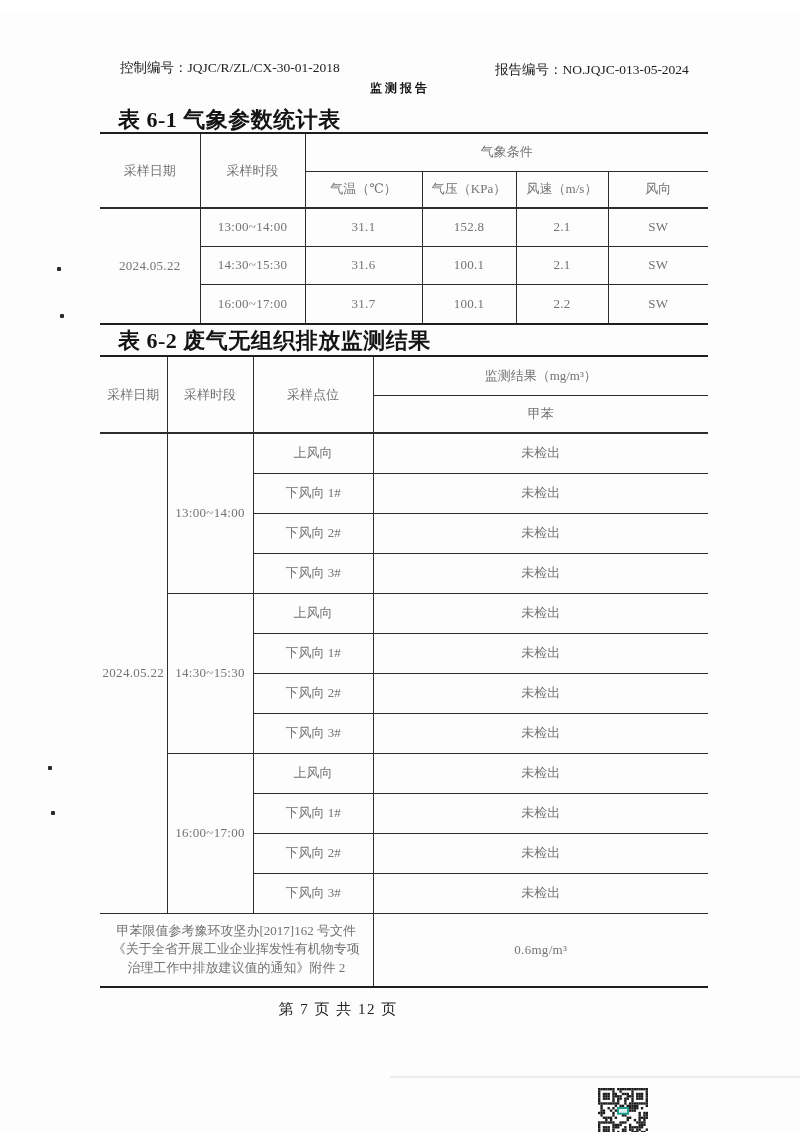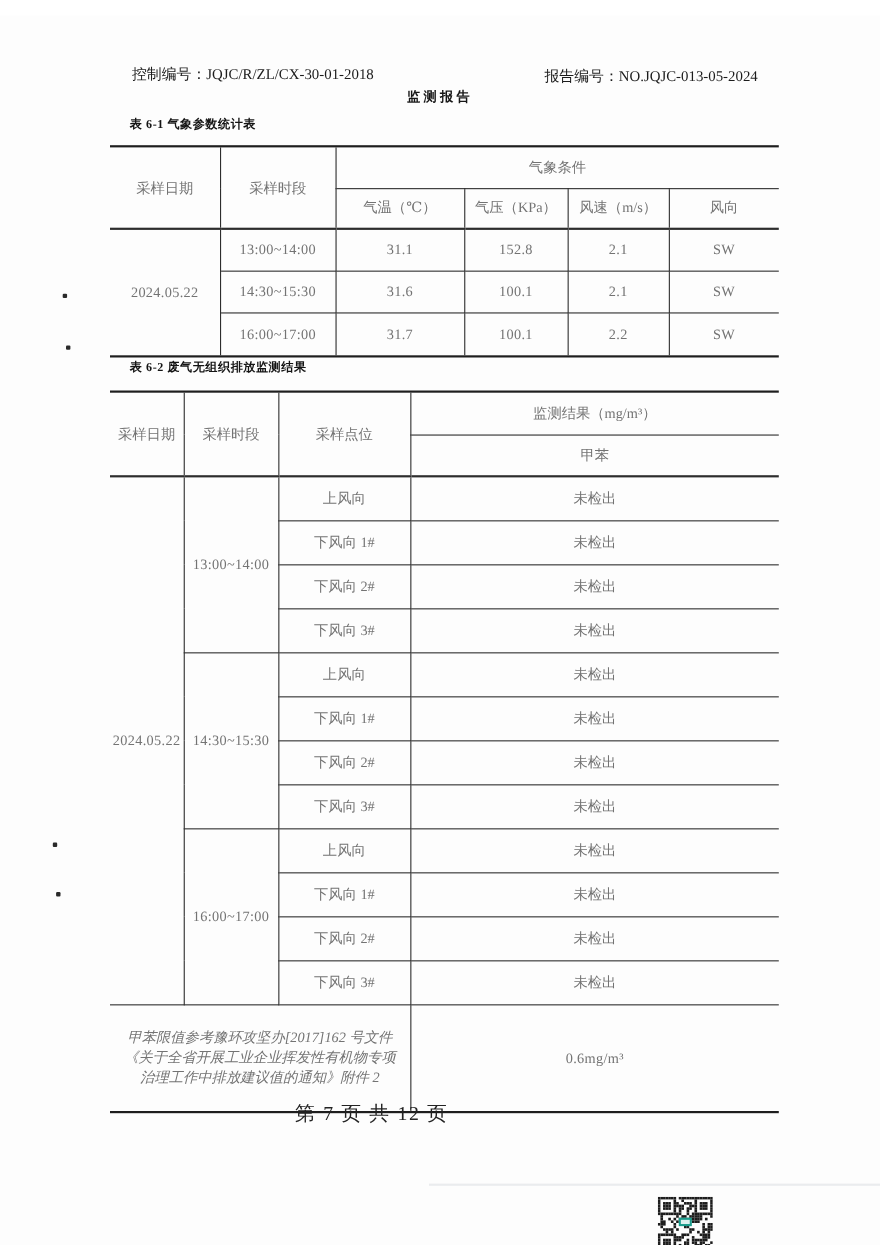--- a/index.html
+++ b/index.html
@@ -7,44 +7,44 @@
   .page {
     position:relative; width:800px; height:1132px; margin:14px auto;
     background:#fdfdfd; color:#1f1f1f; overflow:hidden;
   }
   .abs { position:absolute; }
   .hdr-line { top:45px; left:100px; width:608px; font-size:13.5px; color:#1c1c1c; }
   .hdr-left { position:absolute; left:20px; top:0; white-space:nowrap; }
   .hdr-right { position:absolute; left:395px; top:2px; white-space:nowrap; }
   .doc-title { top:66px; left:0; width:800px; text-align:center; font-size:12px;
     font-weight:bold; letter-spacing:3px; color:#161616; }
-  .caption { font-size:11px; font-weight:bold; color:#141414; letter-spacing:0.5px; white-space:nowrap; }
+  .caption { font-size:22px; font-weight:bold; color:#141414; letter-spacing:0.5px; white-space:nowrap; }
   .cap1 { top:91px; left:118px; }
   .cap2 { top:312px; left:118px; }
 
   .tbl-wrap { border-top:2.6px solid #1e1e1e; border-bottom:2.6px solid #1e1e1e; }
   .t1-wrap { top:118px; left:100px; width:608px; }
   .t2-wrap { top:341px; left:100px; width:608px; }
   table.doc { border-collapse:collapse; width:100%; table-layout:fixed; }
   table.doc th, table.doc td {
     border:1.4px solid #2d2d2d; text-align:center; vertical-align:middle;
     font-size:13px; font-weight:normal; color:#737373; padding:0 2px;
     overflow:hidden;
   }
   table.doc tr:first-child > th { border-top:none; }
   .bl { border-left:none !important; }
   .br { border-right:none !important; }
   .bb-none { border-bottom:none !important; }
   .sep { border-bottom-width:2.1px !important; }
   .h37 { height:37px; } .h38 { height:38px; } .h39 { height:39px; }
   .h40 { height:40px; } .h59 { height:59px; }
-  .note-cell { font-size:12.8px; line-height:1.45; padding:20px 10px !important; color:#191919;font-style:italic; }
+  .note-cell { font-size:12.8px; line-height:1.45; padding:8px 10px !important; color:#191919; }
   .num { letter-spacing:0.3px; }
 
-  .page-ind { top:986px; left:0; width:676px; text-align:center; font-size:18px;
+  .page-ind { top:986px; left:0; width:676px; text-align:center; font-size:15px;
     color:#222; letter-spacing:1.5px; }
   .streak { top:1062px; left:390px; width:410px; height:2px; background:#eaecee; }
   .dot { width:4px; height:4px; background:#2a2a2a; border-radius:1px; }
   .qr { top:1074px; left:598px; width:50px; height:50px; }
 </style>
 </head>
 <body>
 
 <div class="page">
 

